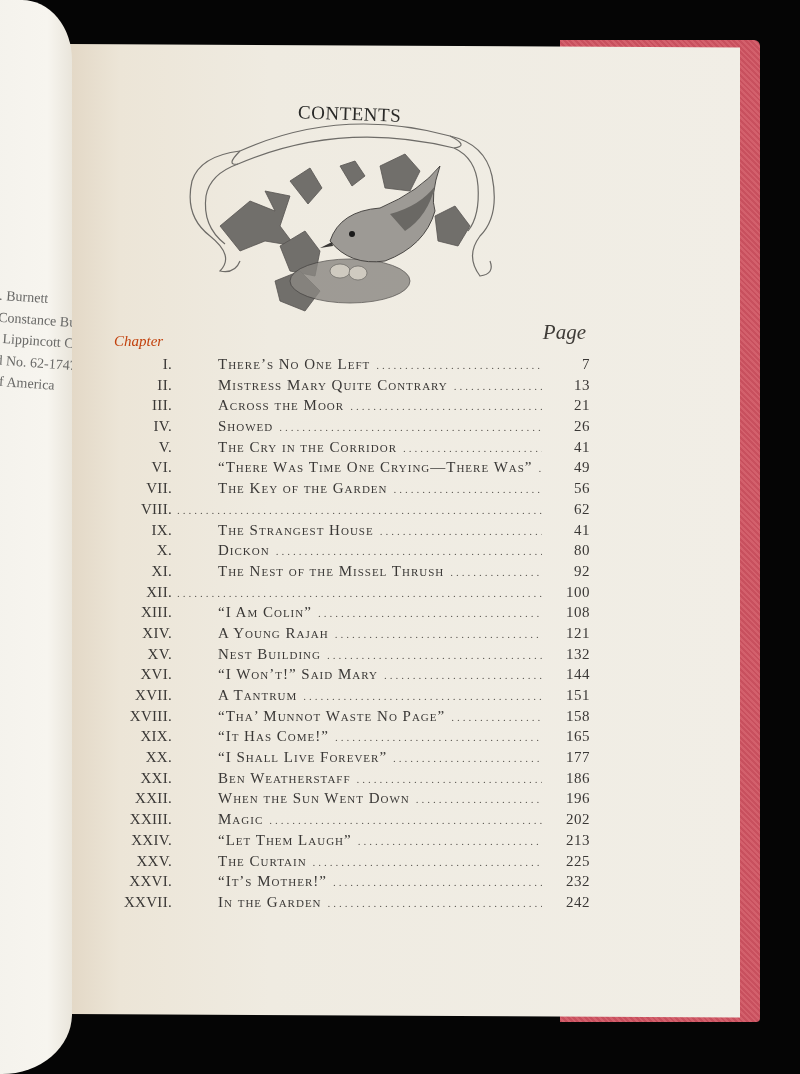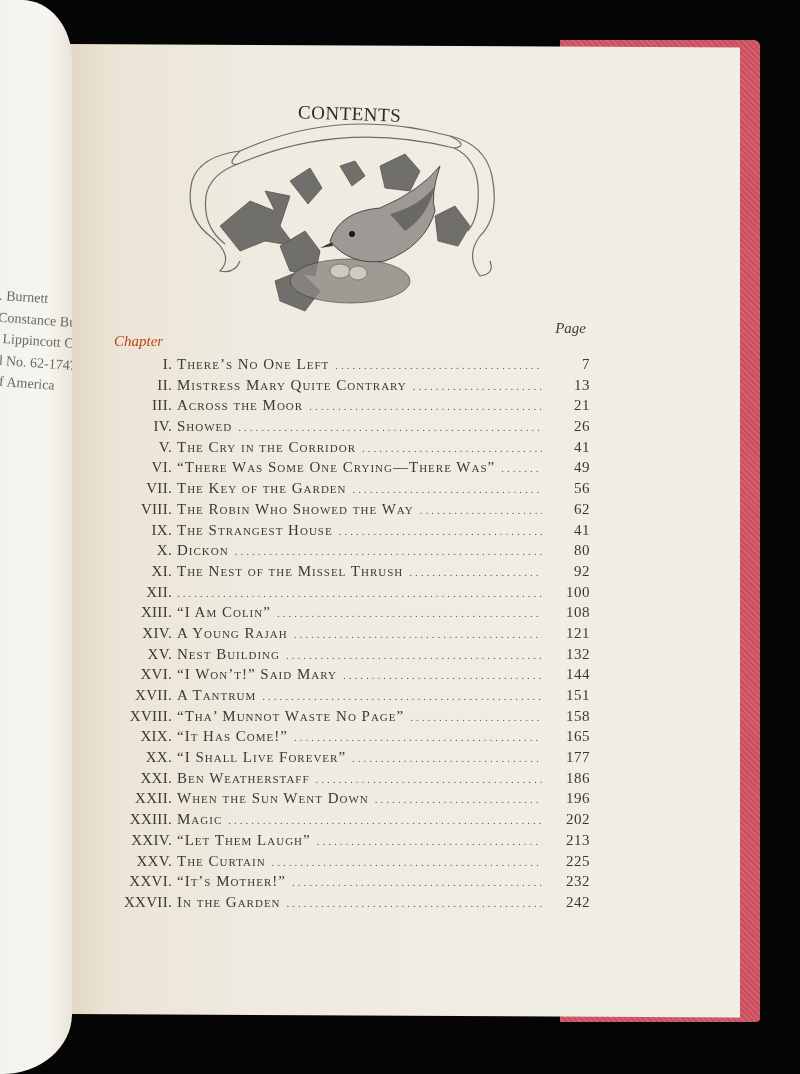--- a/index.html
+++ b/index.html
@@ -54,33 +54,33 @@
     position: absolute; left: 100px; top: 320px; width: 490px;
     color: #3a3836;
   }
   .toc-head { position: relative; height: 34px; }
   .chapter-label {
     position: absolute; left: 14px; top: 13px;
     font-style: italic; font-size: 15px; color: #c2410c;
   }
   .page-label {
     position: absolute; right: 4px; top: 0px;
-    font-style: italic; font-size: 15px; color: #3f3c38;
+    font-style: italic; font-size: 21px; color: #3f3c38;
   }
   .row {
     position: relative; height: 20.7px; font-size: 15px; line-height: 20px;
     display: flex; align-items: baseline;
   }
   .num {
     width: 72px; text-align: right; padding-right: 5px; flex: none;
     letter-spacing: 0.3px;
   }
   .title {
     font-variant: small-caps; letter-spacing: 1px; white-space: nowrap;
-    flex: none; padding-right: 6px;
+    flex: none; padding-right: 6px; margin-left: 41px;
   }
   .leader {
     flex: 1 1 auto; overflow: hidden; white-space: nowrap;
     color: #5a5650; letter-spacing: 3px; font-size: 11px;
   }
   .pg {
     width: 48px; text-align: right; flex: none; letter-spacing: 0.5px;
   }
 </style>
 </head>
@@ -166,33 +166,32 @@
         <span class="pg">26</span>
       </div>
       <div class="row">
         <span class="num">V.</span>
         <span class="title">The Cry in the Corridor</span>
         <span class="leader">................................................................................</span>
         <span class="pg">41</span>
       </div>
       <div class="row">
         <span class="num">VI.</span>
-        <span class="title">“There Was Some One Crying—There Was”</span>
+        <span class="title">“There Was Time One Crying—There Was”</span>
         <span class="leader">................................................................................</span>
         <span class="pg">49</span>
       </div>
       <div class="row">
         <span class="num">VII.</span>
         <span class="title">The Key of the Garden</span>
         <span class="leader">................................................................................</span>
         <span class="pg">56</span>
       </div>
       <div class="row">
         <span class="num">VIII.</span>
-        <span class="title">The Robin Who Showed the Way</span>
         <span class="leader">................................................................................</span>
         <span class="pg">62</span>
       </div>
       <div class="row">
         <span class="num">IX.</span>
         <span class="title">The Strangest House</span>
         <span class="leader">................................................................................</span>
         <span class="pg">41</span>
       </div>
       <div class="row">

